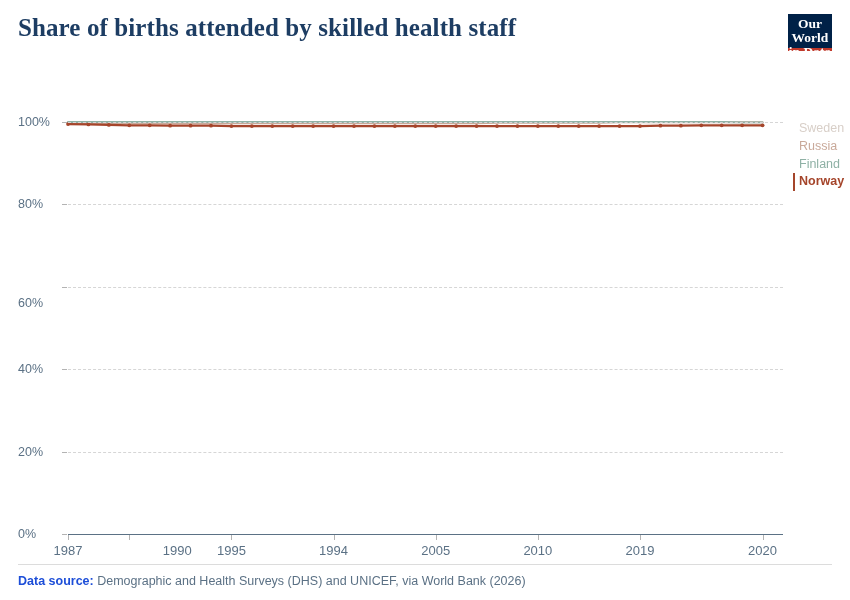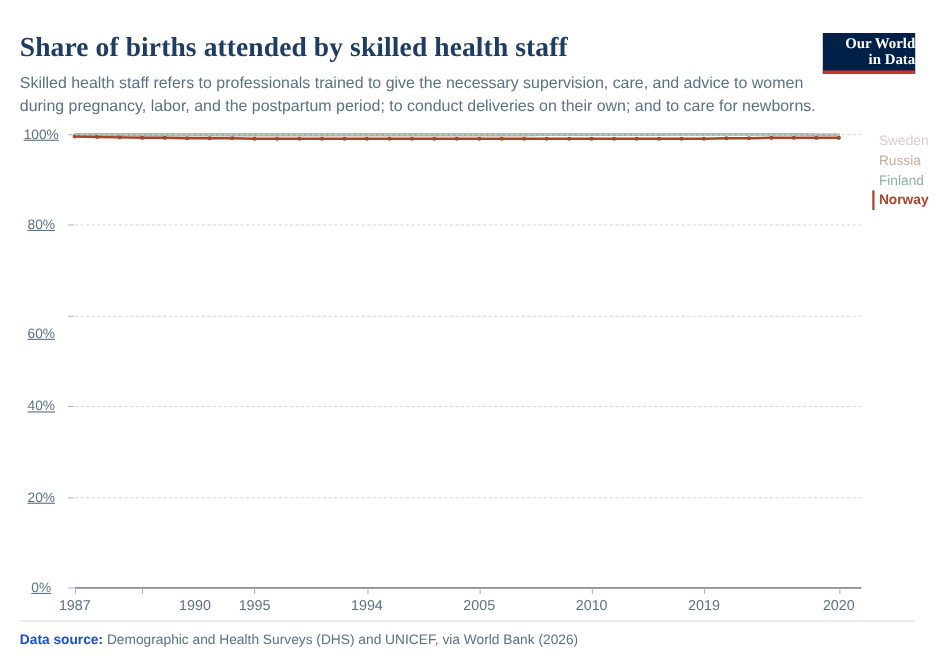--- a/index.html
+++ b/index.html
@@ -23,43 +23,43 @@
     padding: 14px 18px 0 18px;
   }
   .header {
     position: relative;
   }
   .title {
     font-family: "Liberation Serif", serif;
     font-size: 25px;
     font-weight: 700;
     color: #1d3d63;
-    margin: 16px 0 8px 0;
+    margin: 0 0 8px 0;
     letter-spacing: 0.1px;
   }
   .subtitle {
     font-size: 14.5px;
     line-height: 1.42;
     color: #5b7185;
     max-width: 725px;
     margin: 0;
   }
   .owid-logo {
     position: absolute;
     top: 0px;
     right: 0px;
-    width: 84px;
+    width: 44px;
     height: 37px;
     background: #002147;
     color: #ffffff;
     font-family: "Liberation Serif", serif;
     font-weight: 700;
     font-size: 13.5px;
     line-height: 1.05;
-    text-align: right;
+    text-align: center;
     padding-top: 3px;
     box-sizing: border-box;
     border-bottom: 3px solid #c0392b;
   }
   .owid-logo span {
     display: block;
   }
 
   
   .chart-wrap {
@@ -83,25 +83,24 @@
     border-top: 1px dashed #d6d6d6;
     height: 0;
   }
   .gridline.solid {
     border-top: 1px solid #b3b3b3;
   }
   .ytick {
     position: absolute;
     right: 766px;
     width: 44px;
-    text-align: center;
+    text-align: left;
     font-size: 12.5px;
     color: #5b7185;
     transform: translateY(-50%);
-    text-decoration: underline;
   }
   .ytick-dash {
     position: absolute;
     width: 5px;
     border-top: 1px solid #b3b3b3;
     height: 0;
   }
   .xaxis-line {
     position: absolute;
     left: 50px;
@@ -166,21 +165,20 @@
     overflow: visible;
   }
 </style>
 </head>
 <body>
 
 <div class="page">
 
   <div class="header">
     <h1 class="title">Share of births attended by skilled health staff</h1>
-    <p class="subtitle">Skilled health staff refers to professionals trained to give the necessary supervision, care, and advice to women during pregnancy, labor, and the postpartum period; to conduct deliveries on their own; and to care for newborns.</p>
     <div class="owid-logo">
       <span>Our World</span>
       <span>in Data</span>
     </div>
   </div>
 
   <div class="chart-wrap">
     <div class="plot" id="plot">
       <svg class="series-svg" id="series-svg" width="715" height="412">
           <polyline points="0.00,0.00 20.43,0.00 40.86,0.00 61.29,0.00 81.71,0.00 102.14,0.00 122.57,0.00 143.00,0.00 163.43,0.00 183.86,0.00 204.29,0.00 224.71,0.00 245.14,0.00 265.57,0.00 286.00,0.00 306.43,0.00 326.86,0.00 347.29,0.00 367.71,0.00 388.14,0.00 408.57,0.00 429.00,0.00 449.43,0.00 469.86,0.00 490.29,0.00 510.71,0.00 531.14,0.00 551.57,0.00 572.00,0.00 592.43,0.00 612.86,0.00 633.29,0.00 653.71,0.00 674.14,0.00 694.57,0.00" fill="none" stroke="#d8cfc8" stroke-width="1.8" stroke-linejoin="round" stroke-linecap="round"></polyline>

